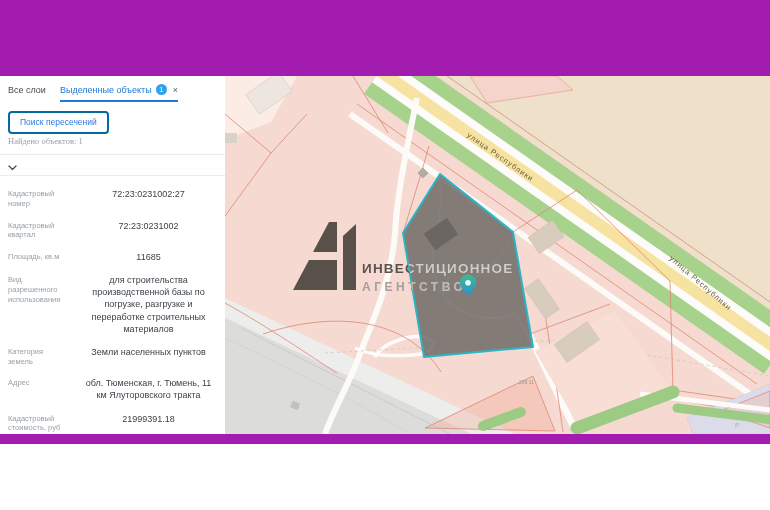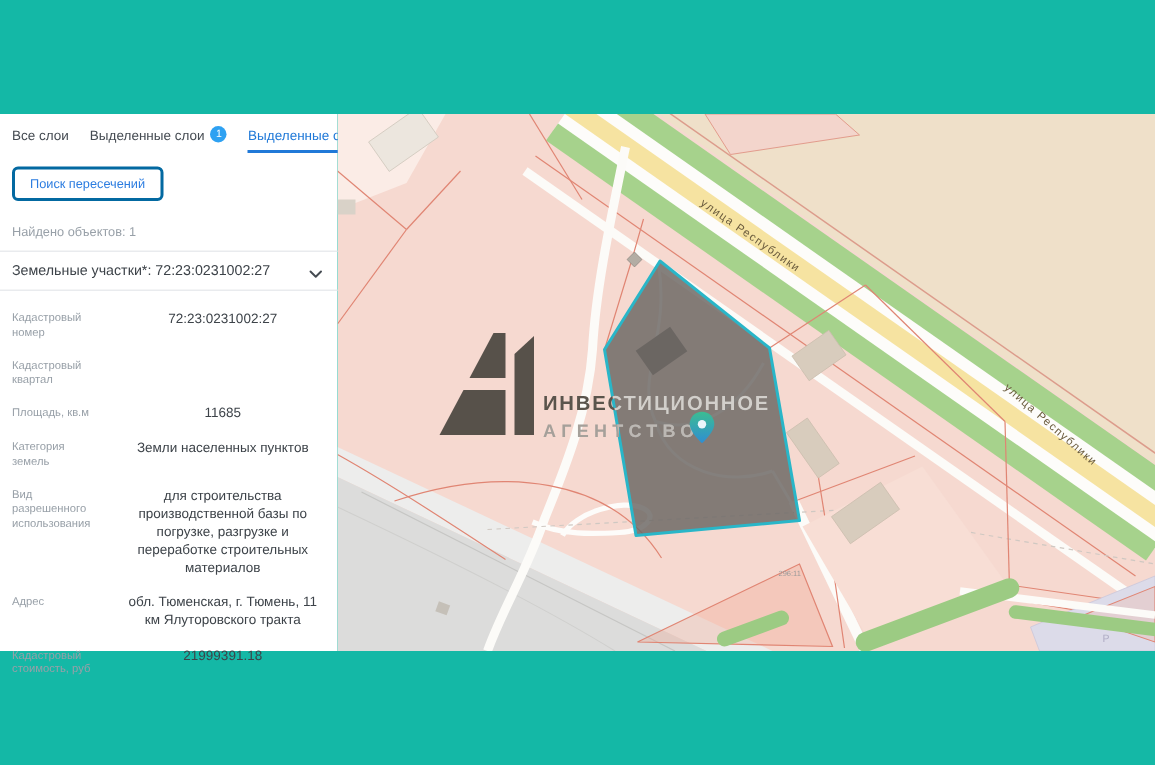--- a/index.html
+++ b/index.html
@@ -1,29 +1,29 @@
 <!DOCTYPE html>
 <html><head>
 <meta charset="utf-8">
 <style>
   html,body{margin:0;padding:0;background:#fff;}
-  .stage{position:relative;width:770px;height:510px;background:#14b8a6;overflow:hidden;
+  .stage{position:relative;width:770px;height:444px;background:#a21caf;overflow:hidden;
          font-family:"Liberation Sans", sans-serif;-webkit-font-smoothing:antialiased;}
   
   .panel{position:absolute;left:0;top:76px;width:225px;height:358px;background:#fff;}
   .tabs{display:flex;align-items:flex-end;gap:14px;padding:4px 4px 0 8px;height:22px;}
   .tab{display:flex;align-items:center;gap:4px;font-size:9px;color:#454b52;cursor:pointer;
        padding-bottom:5px;border-bottom:2px solid transparent;white-space:nowrap;}
   .tab.active{color:#2079d8;border-bottom-color:#2079d8;}
   .badge{display:inline-flex;align-items:center;justify-content:center;width:11px;height:11px;
          border-radius:50%;background:#2ea1f2;color:#fff;font-size:7px;line-height:1;}
   .tab-close{color:#5a6066;font-size:9px;margin-left:2px;}
   .btn{display:inline-block;margin:9px 0 0 8px;padding:4px 10px 5px;border:2px solid #0369a1;
        border-radius:4px;background:#fff;color:#2b7ce0;font-size:8.5px;cursor:pointer;}
-  .found{margin:15px 8px 0;font-size:8.5px;color:#98a0a8;}
+  .found{margin:2px 8px 0;font-size:8.5px;color:#98a0a8;font-family:Liberation Serif, serif;}
   .sep{border:none;border-top:1px solid #e9ebee;margin:8px 0 0 0;}
   .obj-row{display:flex;align-items:center;justify-content:space-between;
            padding:7px 10px 7px 8px;font-size:9.5px;color:#3d4349;cursor:pointer;}
   .chev{display:inline-block;width:9px;height:6px;}
   .fields{padding:6px 0 0 0;}
   .frow{display:grid;grid-template-columns:62px 1fr;gap:16px 12px;padding:6px 10px 5px 8px;}
   .flabel{font-size:7.5px;line-height:1.3;color:#98a0a8;padding-top:1px;}
   .fvalue{font-size:9px;line-height:1.35;color:#3d4349;text-align:center;}
   
   .map{position:absolute;left:225px;top:76px;width:545px;height:358px;overflow:hidden;}
@@ -34,67 +34,63 @@
 <body>
 
 <div class="stage">
 
   <div class="panel">
 
     <div class="tabs">
       <span class="tab">
         <span>Все слои</span>
       </span>
-      <span class="tab">
-        <span>Выделенные слои</span>
-        <span class="badge">1</span>
-      </span>
       <span class="tab active">
         <span>Выделенные объекты</span>
         <span class="badge">1</span>
         <span class="tab-close">×</span>
       </span>
     </div>
 
     <button class="btn">Поиск пересечений</button>
 
     <div class="found">Найдено объектов: 1</div>
 
     <hr class="sep">
 
     <div class="obj-row">
-      <span>Земельные участки*: 72:23:0231002:27</span>
       <span class="chev">
         <svg width="9" height="6" viewBox="0 0 9 6">
             <polyline points="1,1 4.5,4.5 8,1" fill="none" stroke="#454b52" stroke-width="1.3" stroke-linecap="round" stroke-linejoin="round"></polyline>
           </svg>
       </span>
     </div>
 
     <hr class="sep" style="margin-top:0">
 
     <div class="fields">
       <div class="frow">
         <div class="flabel">Кадастровый номер</div>
         <div class="fvalue">72:23:0231002:27</div>
       </div>
       <div class="frow">
         <div class="flabel">Кадастровый квартал</div>
+        <div class="fvalue">72:23:0231002</div>
       </div>
       <div class="frow">
         <div class="flabel">Площадь, кв.м</div>
         <div class="fvalue">11685</div>
       </div>
       <div class="frow">
+        <div class="flabel">Вид разрешенного использования</div>
+        <div class="fvalue">для строительства производственной базы по погрузке, разгрузке и переработке строительных материалов</div>
+      </div>
+      <div class="frow">
         <div class="flabel">Категория земель</div>
         <div class="fvalue">Земли населенных пунктов</div>
-      </div>
-      <div class="frow">
-        <div class="flabel">Вид разрешенного использования</div>
-        <div class="fvalue">для строительства производственной базы по погрузке, разгрузке и переработке строительных материалов</div>
       </div>
       <div class="frow">
         <div class="flabel">Адрес</div>
         <div class="fvalue">обл. Тюменская, г. Тюмень, 11 км Ялуторовского тракта</div>
       </div>
       <div class="frow">
         <div class="flabel">Кадастровый стоимость, руб</div>
         <div class="fvalue">21999391.18</div>
       </div>
     </div>

